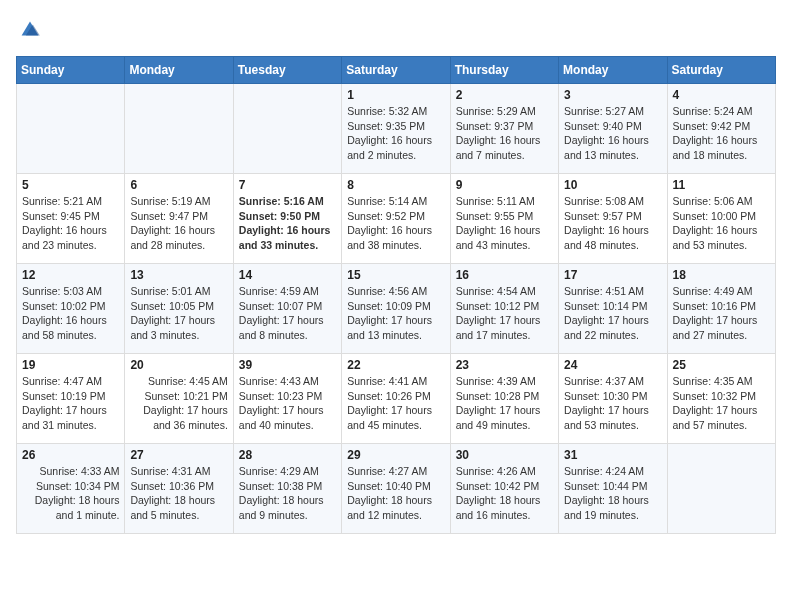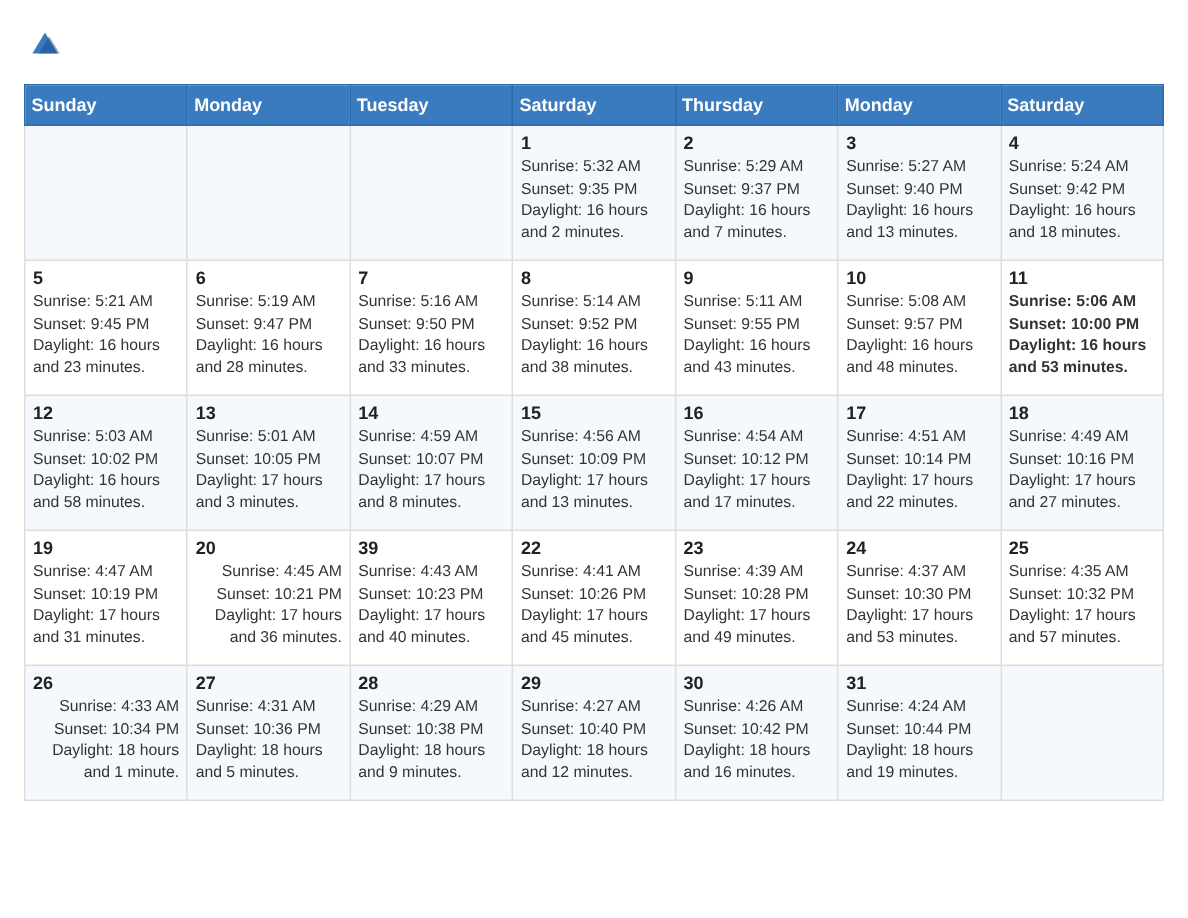--- a/index.html
+++ b/index.html
@@ -172,21 +172,21 @@
         </td>
         <td>
           <div class="day-num">6</div>
           <div class="day-info" style="white-space: pre-line;">Sunrise: 5:19 AM
 Sunset: 9:47 PM
 Daylight: 16 hours
 and 28 minutes.</div>
         </td>
         <td>
           <div class="day-num">7</div>
-          <div class="day-info" style="white-space: pre-line;">Sunrise: 5:16 AM
+          <div class="day-info" style="white-space: pre-line; font-weight: bold;">Sunrise: 5:16 AM
 Sunset: 9:50 PM
 Daylight: 16 hours
 and 33 minutes.</div>
         </td>
         <td>
           <div class="day-num">8</div>
           <div class="day-info" style="white-space: pre-line;">Sunrise: 5:14 AM
 Sunset: 9:52 PM
 Daylight: 16 hours
 and 38 minutes.</div>
@@ -200,21 +200,21 @@
         </td>
         <td>
           <div class="day-num">10</div>
           <div class="day-info" style="white-space: pre-line;">Sunrise: 5:08 AM
 Sunset: 9:57 PM
 Daylight: 16 hours
 and 48 minutes.</div>
         </td>
         <td>
           <div class="day-num">11</div>
-          <div class="day-info" style="white-space: pre-line; font-weight: bold;">Sunrise: 5:06 AM
+          <div class="day-info" style="white-space: pre-line;">Sunrise: 5:06 AM
 Sunset: 10:00 PM
 Daylight: 16 hours
 and 53 minutes.</div>
         </td>
       </tr>
       <tr>
         <td>
           <div class="day-num">12</div>
           <div class="day-info" style="white-space: pre-line;">Sunrise: 5:03 AM
 Sunset: 10:02 PM

